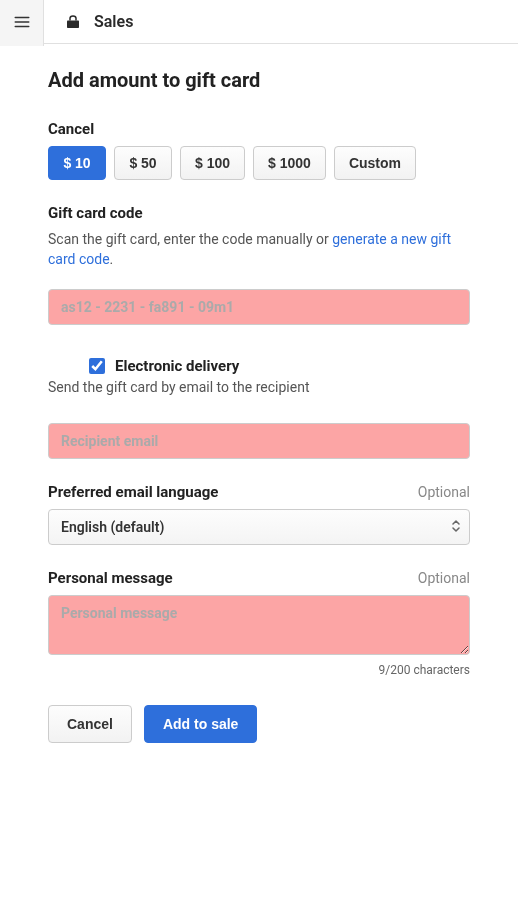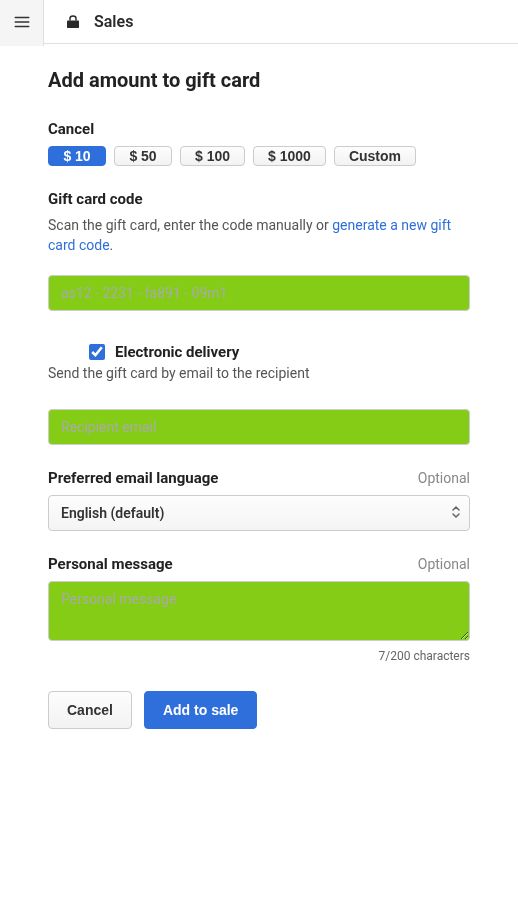--- a/index.html
+++ b/index.html
@@ -97,21 +97,21 @@
       font-weight: 700;
     }
 
     .amount-row {
       display: flex;
       gap: 8px;
     }
 
     .amount-btn {
       flex: 0 0 auto;
-      padding: 1px 14px;
+      padding: 8px 14px;
       border: 1px solid #ccc;
       border-radius: 4px;
       background: linear-gradient(#fdfdfd, #f2f2f2);
       font-size: 14px;
       font-weight: 600;
       color: #333;
       cursor: pointer;
       min-width: 58px;
       text-align: center;
     }
@@ -136,21 +136,22 @@
     }
 
     .text-input, .textarea, .select {
       width: 100%;
       border: 1px solid #ccc;
       border-radius: 4px;
       padding: 9px 12px;
       font-size: 14px;
       color: #333;
       font-family: inherit;
-      background: #84cc16;
+      background: #fca5a5;
+      font-weight: bold;
     }
 
     .text-input::placeholder, .textarea::placeholder {
       color: #aaa;
     }
 
     .textarea {
       min-height: 60px;
       resize: vertical;
     }
@@ -314,20 +315,20 @@
     </div>
   </div>
 
 
   <div class="field-group" style="margin-bottom:8px">
     <div class="label-row">
       <span class="label" style="margin-bottom:0">Personal message</span>
       <span class="optional">Optional</span>
     </div>
     <textarea class="textarea" placeholder="Personal message" style=""></textarea>
-    <div class="char-count">7/200 characters</div>
+    <div class="char-count">9/200 characters</div>
   </div>
 
   <div class="button-row">
     <button class="btn btn-secondary">Cancel</button>
     <button class="btn btn-primary">Add to sale</button>
   </div>
 </div>
 
 </body></html>

